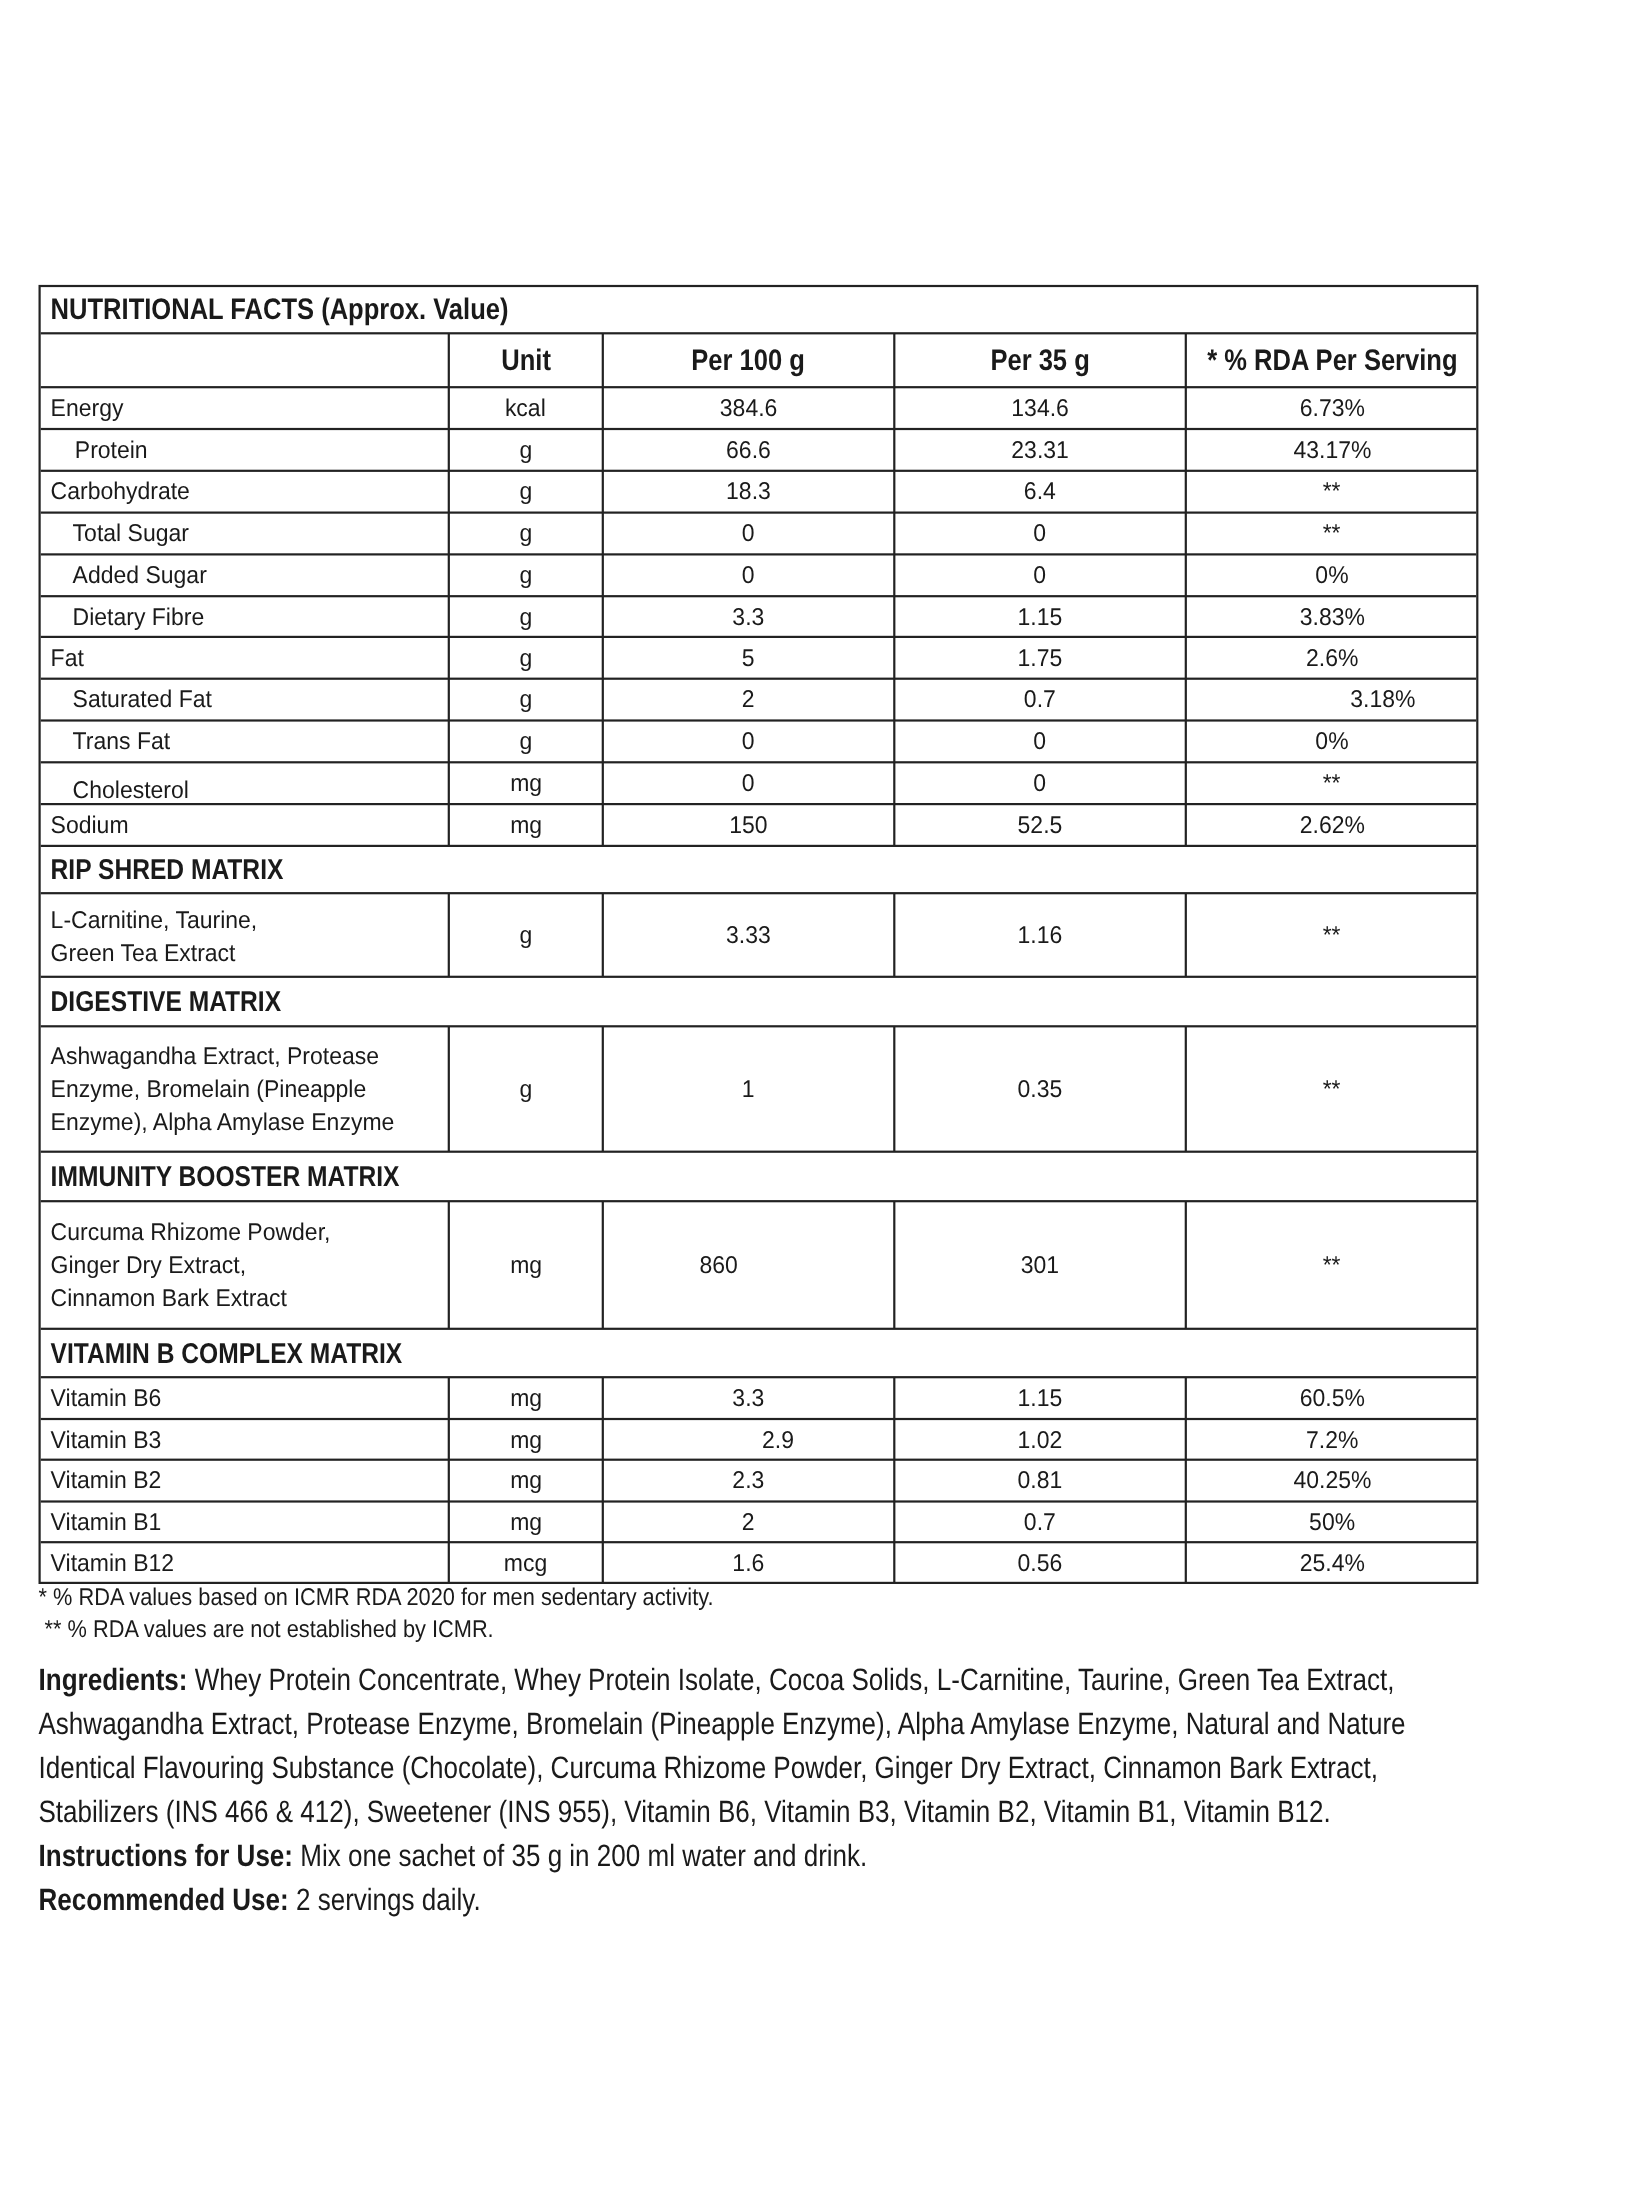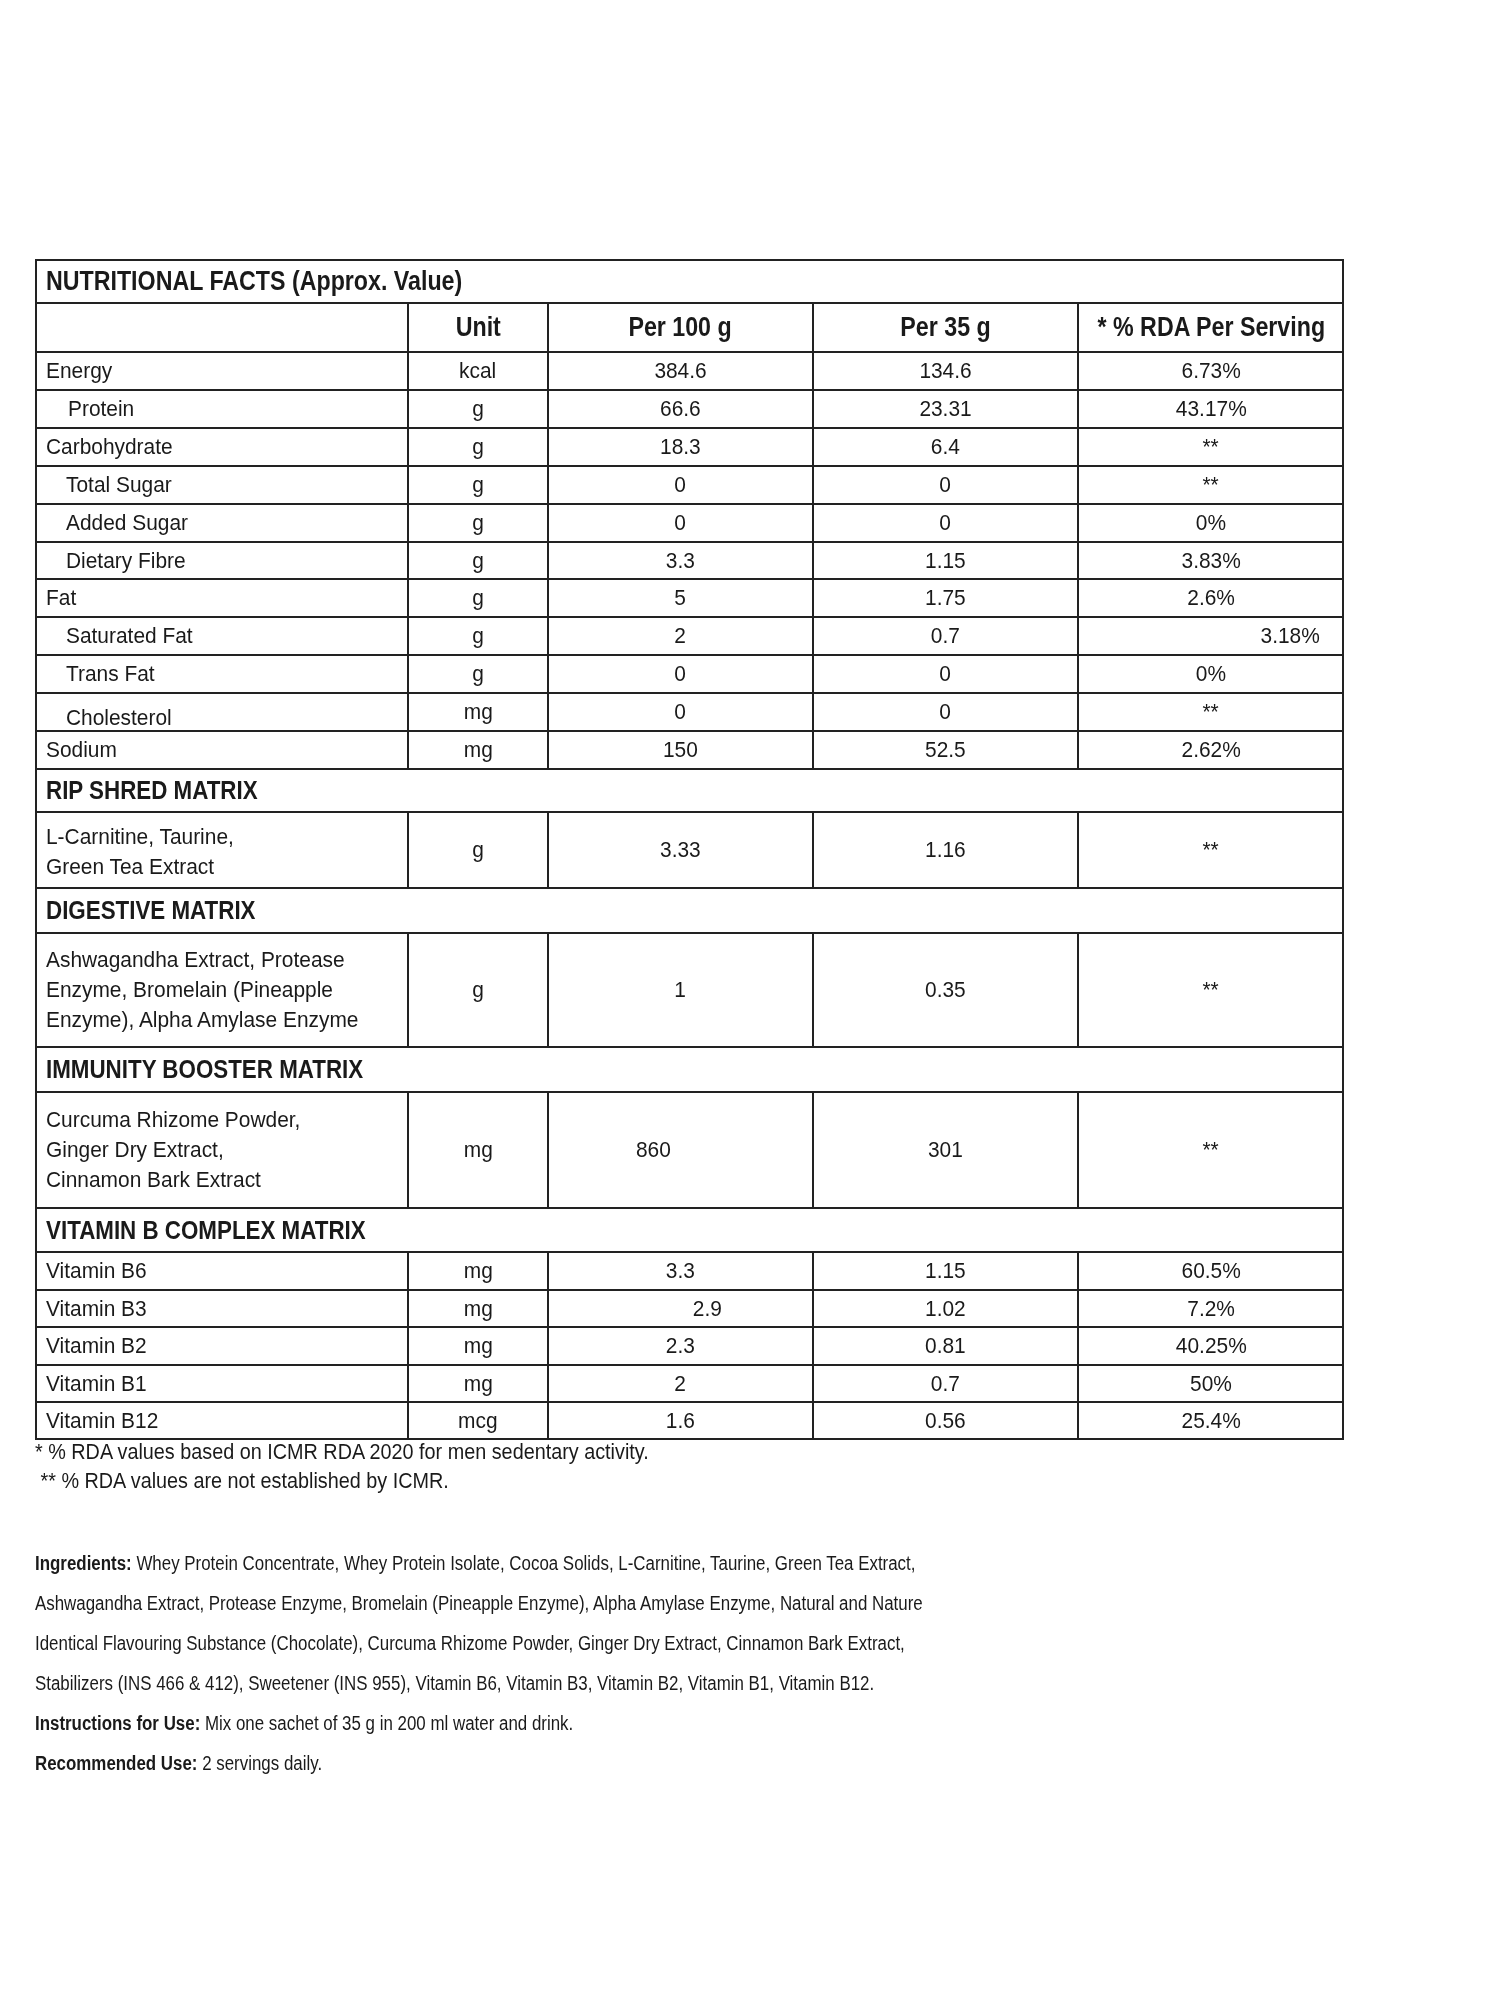--- a/index.html
+++ b/index.html
@@ -20,21 +20,21 @@
   .hdr { font-weight: bold; font-size: 27px; }
   .hdr .sq { transform: scaleX(0.86); }
   .sect { font-weight: bold; font-size: 26px; }
   .sect .sq { transform: scaleX(0.86); }
   .body { font-size: 22px; }
   .body .sq { transform: scaleX(0.95); }
   .multi { font-size: 22px; line-height: 30px; white-space: normal; align-items: center; }
   .multi .sq { transform: scaleX(0.95); white-space: nowrap; }
   .foot { position: absolute; left: 35px; font-size: 22px; white-space: nowrap; }
   .foot .sq { transform: scaleX(0.9); }
-  .para { position: absolute; left: 35px; font-size: 20px; white-space: nowrap; margin-top: 41px; }
+  .para { position: absolute; left: 35px; font-size: 28px; white-space: nowrap; }
   .para .sq { transform: scaleX(0.845); }
   .para b { font-weight: bold; }
 </style>
 </head>
 <body>
 
 <div class="tbl" id="tbl">
     <div class="cell l title" style="left: -2px; width: 1309px; top: -2px; height: 44px;">
       <span class="sq">NUTRITIONAL FACTS (Approx. Value)</span>
     </div>
@@ -173,21 +173,21 @@
     </div>
     <div class="cell c body" style="left: 371px; width: 140px; top: 356px; height: 38px;">
       <span class="sq">g</span>
     </div>
     <div class="cell c body" style="left: 511px; width: 265px; top: 356px; height: 38px;">
       <span class="sq">2</span>
     </div>
     <div class="cell c body" style="left: 776px; width: 265px; top: 356px; height: 38px;">
       <span class="sq">0.7</span>
     </div>
-    <div class="cell c body" style="left: 1101px; width: 266px; top: 356px; height: 38px; padding-left: 39px;">
+    <div class="cell c body" style="left: 1068px; width: 266px; top: 356px; height: 38px; padding-left: 39px;">
       <span class="sq">3.18%</span>
     </div>
     <div class="hline" style="top: 393px;"></div>
     <div class="cell l body ind" style="left: -2px; width: 373px; top: 394px; height: 38px;">
       <span class="sq">Trans Fat</span>
     </div>
     <div class="cell c body" style="left: 371px; width: 140px; top: 394px; height: 38px;">
       <span class="sq">g</span>
     </div>
     <div class="cell c body" style="left: 511px; width: 265px; top: 394px; height: 38px;">

